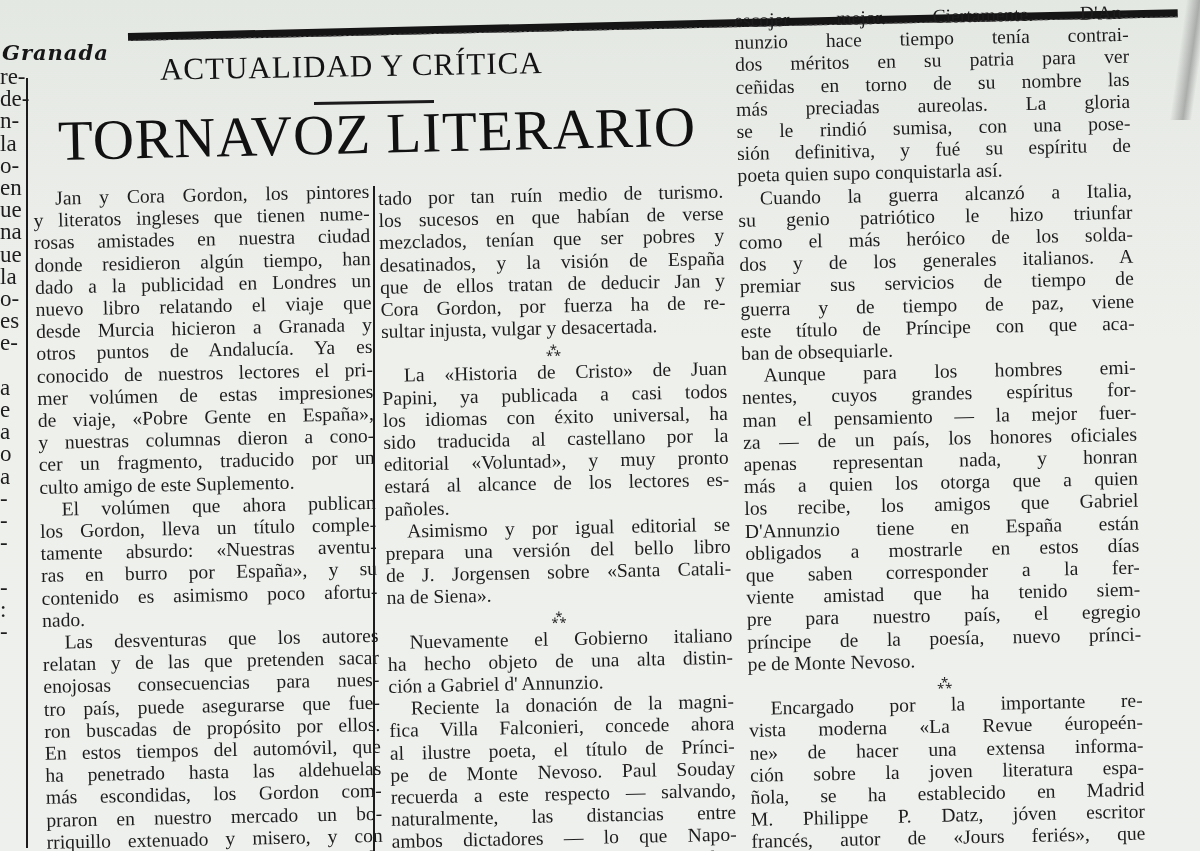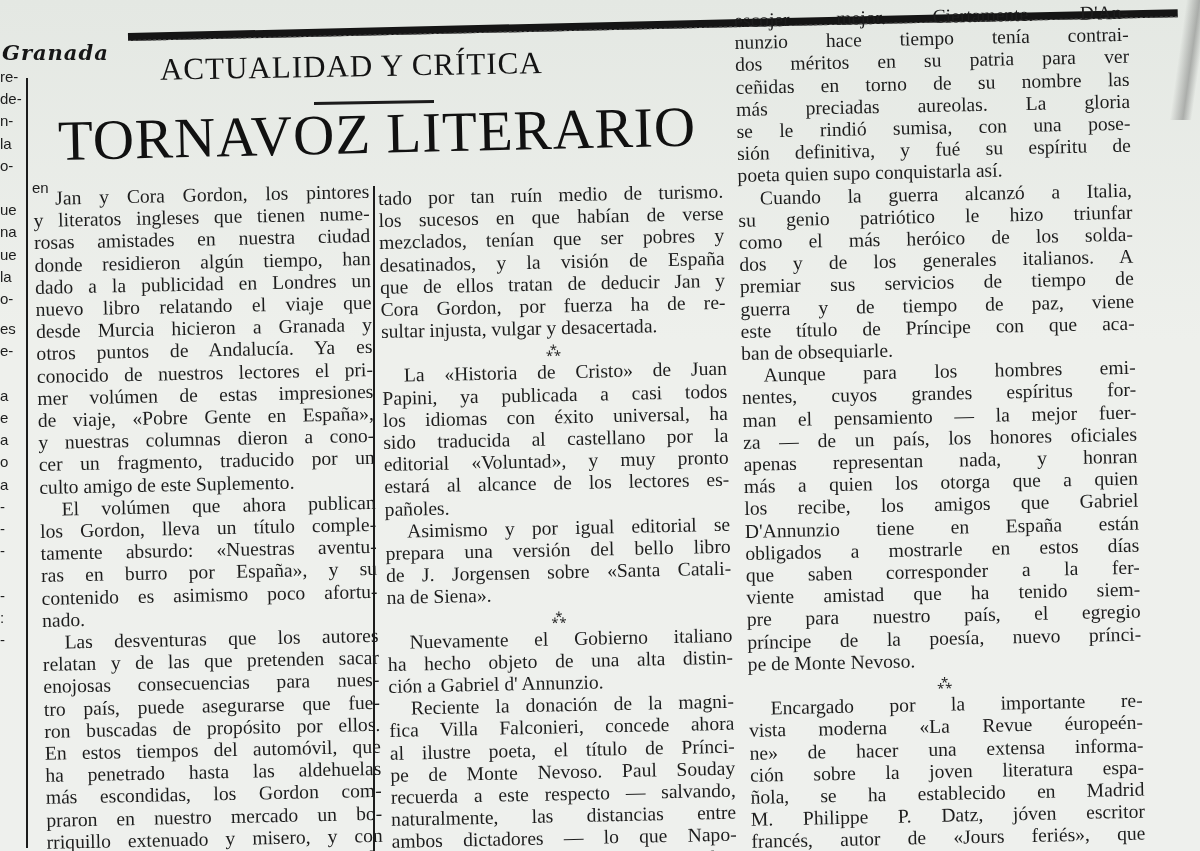--- a/index.html
+++ b/index.html
@@ -43,21 +43,21 @@
     line-height: 22.2px; color: #1d1d1d; text-align: justify;
     transform: rotate(-1.2deg); transform-origin: left top;
   }
   .line { display: block; white-space: nowrap; text-align-last: justify; }
   .line.last { text-align-last: left; }
   .asterism {
     display: block; text-align: center; font-size: 13px; line-height: 22px; letter-spacing: 1px;
   }
   .col-left-margin {
     position: absolute; left: 0; top: 66px; width: 22px;
-    font-family: Liberation Sans, sans-serif; font-size: 15px; line-height: 22.2px; color: #1d1d1d;
+    font-family: Liberation Serif, serif; font-size: 23px; line-height: 22.2px; color: #1d1d1d;
     text-align: right;
   }
   .vrule { position: absolute; width: 2px; background: #1c1c1c; }
   .edge-shadow {
     position: absolute; right: 0; top: 0; width: 22px; height: 120px;
     background: linear-gradient(90deg, rgba(0,0,0,0) 0%, rgba(60,60,60,0.35) 60%, rgba(0,0,0,0) 100%);
     transform: skewX(-8deg);
   }
 </style>
 </head>
@@ -69,27 +69,27 @@
   <div class="section-kicker">ACTUALIDAD Y CRÍTICA</div>
   <div class="kicker-rule"></div>
   <div class="headline">TORNAVOZ LITERARIO</div>
 
   <div class="col-left-margin" id="margin">
       <span class="line last" style="text-align: right;">re-</span>
       <span class="line last" style="text-align: center;">de-</span>
       <span class="line last" style="text-align: right;">n-</span>
       <span class="line last" style="text-align: right;">la</span>
       <span class="line last" style="text-align: right;">o-</span>
-      <span class="line last" style="text-align: left; padding-left: 32px;">en</span>
+      <span class="line last" style="text-align: left;">en</span>
       <span class="line last" style="text-align: right;">ue</span>
       <span class="line last" style="text-align: center;">na</span>
       <span class="line last" style="text-align: right;">ue</span>
       <span class="line last" style="text-align: right;">la</span>
       <span class="line last" style="text-align: right;">o-</span>
-      <span class="line last" style="text-align: right; margin-top: 8px;">es</span>
+      <span class="line last" style="text-align: right;">es</span>
       <span class="line last" style="text-align: right;">e-</span>
       <span class="line last" style="text-align: right;">&nbsp;</span>
       <span class="line last" style="text-align: right;">a</span>
       <span class="line last" style="text-align: right;">e</span>
       <span class="line last" style="text-align: right;">a</span>
       <span class="line last" style="text-align: right;">o</span>
       <span class="line last" style="text-align: right;">a</span>
       <span class="line last" style="text-align: right;">-</span>
       <span class="line last" style="text-align: right;">-</span>
       <span class="line last" style="text-align: right;">-</span>

